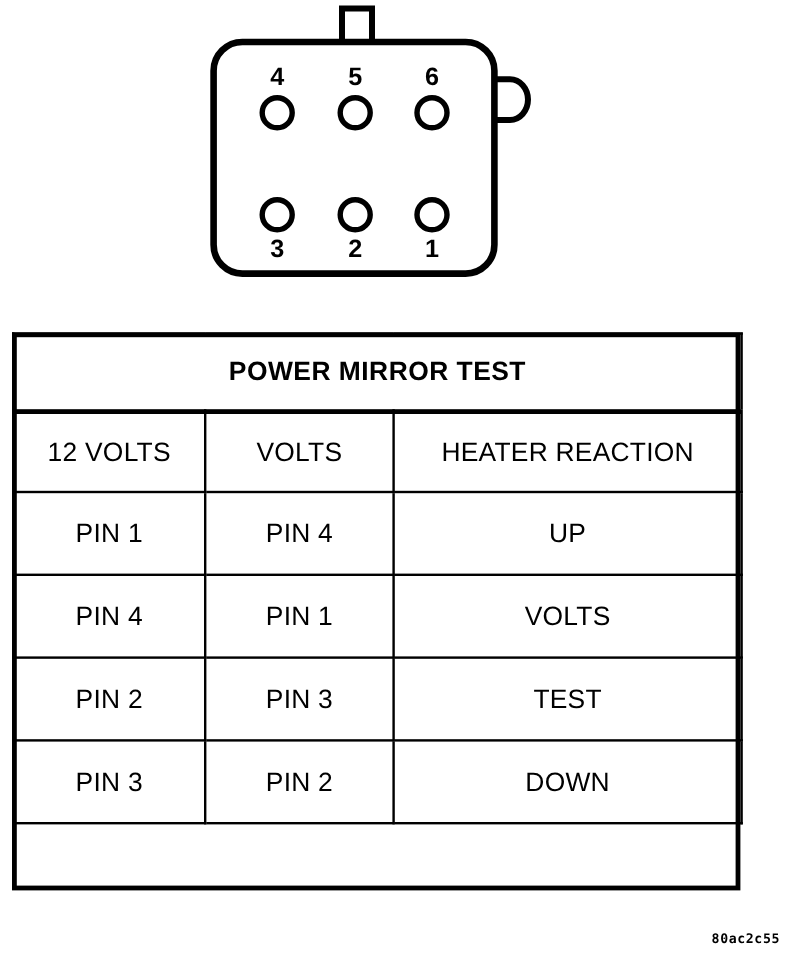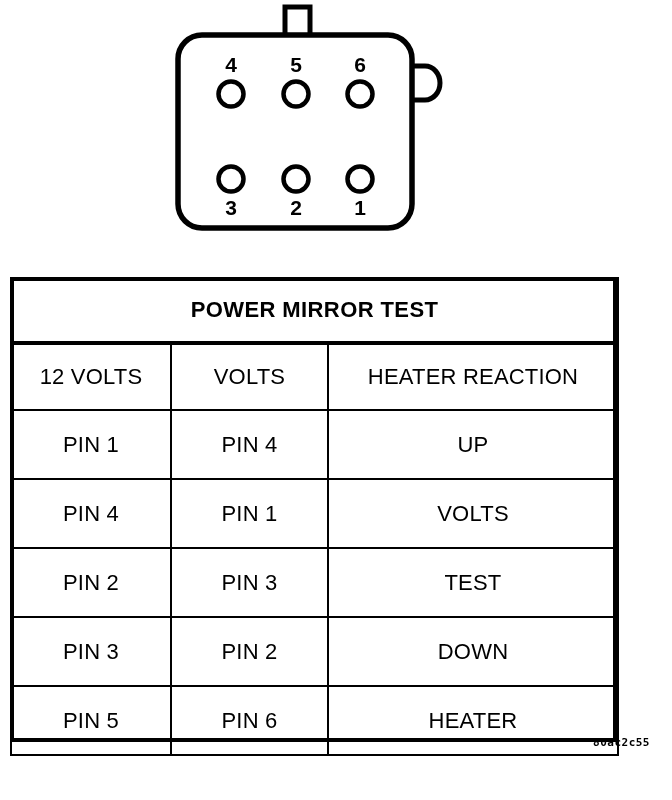--- a/index.html
+++ b/index.html
@@ -84,21 +84,21 @@
     height: 465px;
     border: 4px solid #000000;
     box-sizing: border-box;
     pointer-events: none;
   }
 
   
   #figure-caption {
     position: absolute;
     right: 22px;
-    top: 736px;
+    top: 776px;
     font-family: "DejaVu Sans Mono", monospace;
     font-size: 11px;
     font-weight: bold;
     letter-spacing: 0.5px;
     color: #000000;
   }
 </style>
 </head>
 <body>
 
@@ -159,22 +159,17 @@
     <tr>
       <td class="data-cell">PIN 2</td>
       <td class="data-cell">PIN 3</td>
       <td class="data-cell">TEST</td>
     </tr>
     <tr>
       <td class="data-cell">PIN 3</td>
       <td class="data-cell">PIN 2</td>
       <td class="data-cell">DOWN</td>
     </tr>
-    <tr>
-      <td class="data-cell">PIN 5</td>
-      <td class="data-cell">PIN 6</td>
-      <td class="data-cell">HEATER</td>
-    </tr>
   </tbody>
 </table>
 <div id="table-frame"></div>
 
 <div id="figure-caption">80ac2c55</div>
 
 </body></html>

